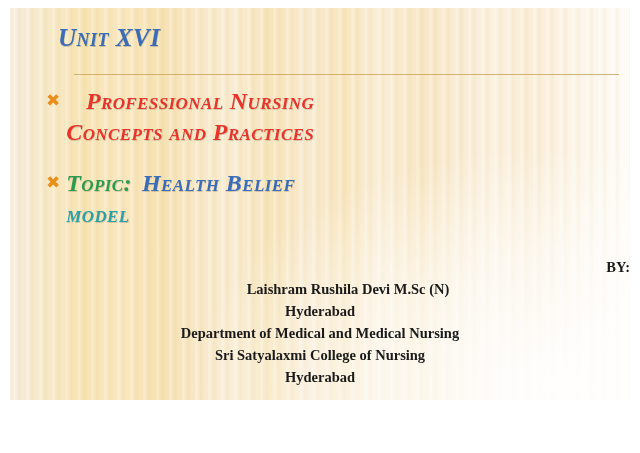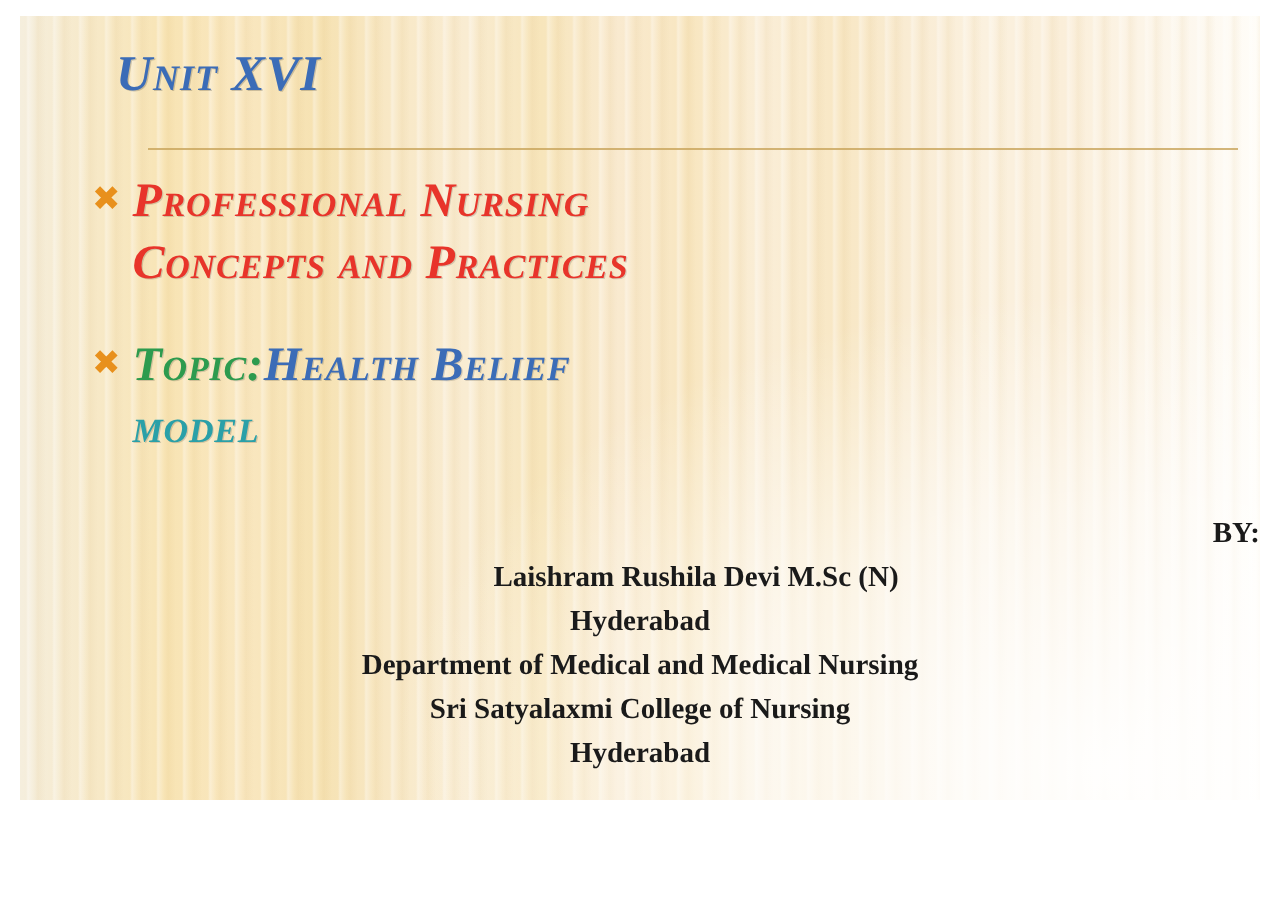--- a/index.html
+++ b/index.html
@@ -123,27 +123,27 @@
   .bullet-text {
     font-family: "Liberation Serif", serif;
     font-style: italic;
     font-weight: bold;
     font-variant: small-caps;
     font-size: 24px;
     line-height: 1.28;
     letter-spacing: 0.4px;
     text-shadow: 0.6px 0.6px 0 rgba(0,0,0,0.15);
   }
-  .red { color: #e8342a; }
+  .red { color: #e8342a; text-align: right; }
 
   #row-concepts { left: 36px; top: 78px; width: 560px; }
   #row-topic { left: 36px; top: 160px; width: 560px; }
 
   .topic-label { color: #2d9b4e; }
-  .topic-value { color: #3b6cb7; margin-left: 0; }
+  .topic-value { color: #3b6cb7; margin-left: 10px; }
   .topic-value-2 { color: #2aa0a8; }
 
   .byline-block {
     position: absolute;
     left: 0;
     top: 248px;
     width: 620px;
     text-align: center;
     font-family: "Liberation Serif", serif;
     font-weight: bold;

